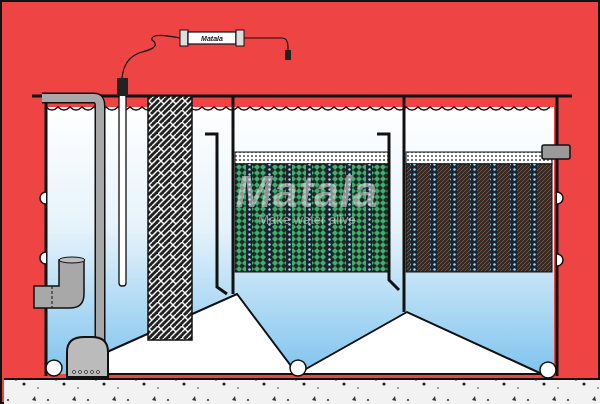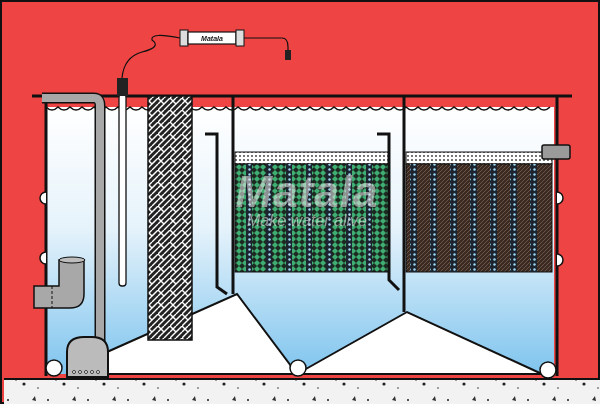--- a/index.html
+++ b/index.html
@@ -1,21 +1,21 @@
 <!DOCTYPE html>
 <html><head>
 <meta charset="utf-8">
 <style>
   html,body{margin:0;padding:0;background:#fff;}
   body{width:600px;height:404px;overflow:hidden;font-family:"Liberation Sans",sans-serif;}
   .frame{position:relative;width:600px;height:404px;box-sizing:border-box;border:2px solid #111;background:#ef4444;}
   svg{position:absolute;left:0;top:0;}
   .wm{position:absolute;left:215px;top:168px;width:180px;text-align:center;color:rgba(235,235,235,0.55);pointer-events:none;}
   .wm .t{font-size:44px;font-weight:bold;font-style:italic;letter-spacing:1px;line-height:44px;}
-  .wm .s{font-size:16px;font-style:italic;margin-top:-2px;}
+  .wm .s{font-size:13px;margin-top:-2px;}
 </style>
 </head>
 <body>
 
 <div class="frame">
 <svg width="600" height="404" viewBox="0 0 600 404">
   <defs>
     <linearGradient id="water" x1="0" y1="0" x2="0" y2="1">
       <stop offset="0" stop-color="#ffffff"></stop>
       <stop offset="0.45" stop-color="#e6f3fb"></stop>

